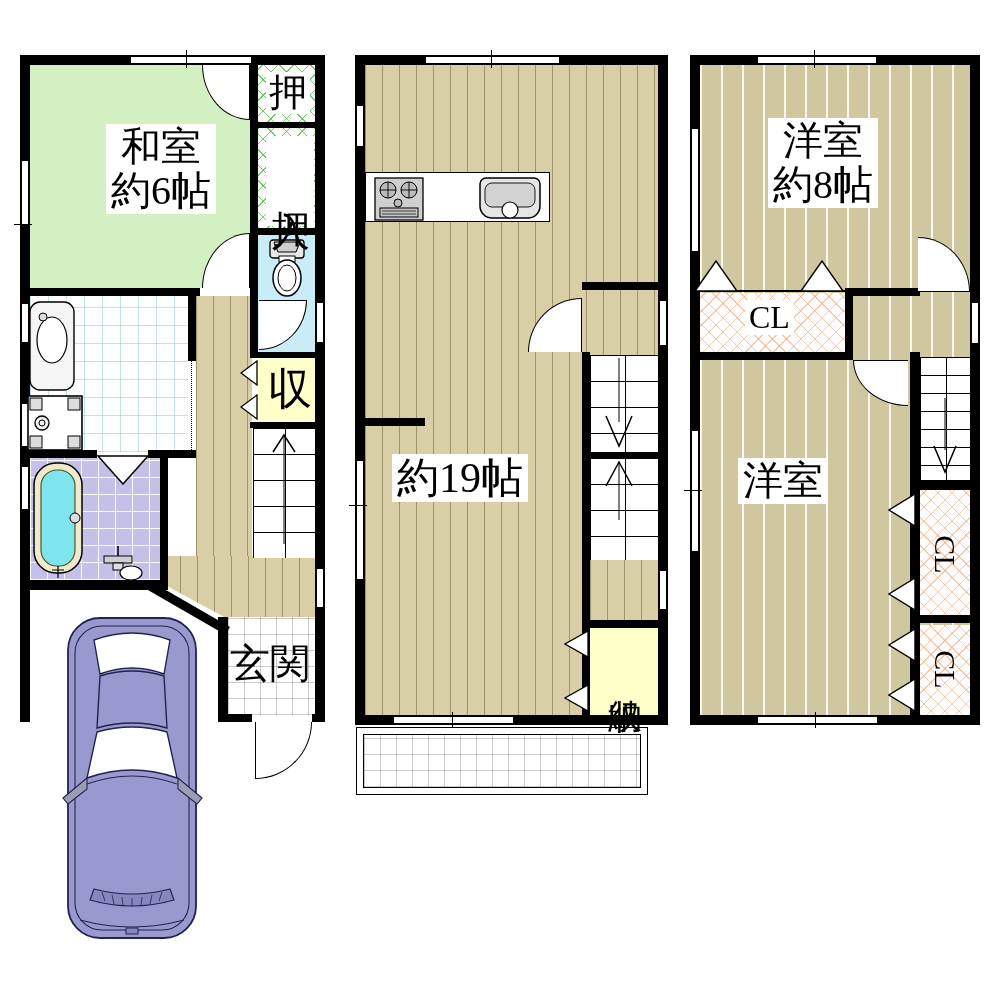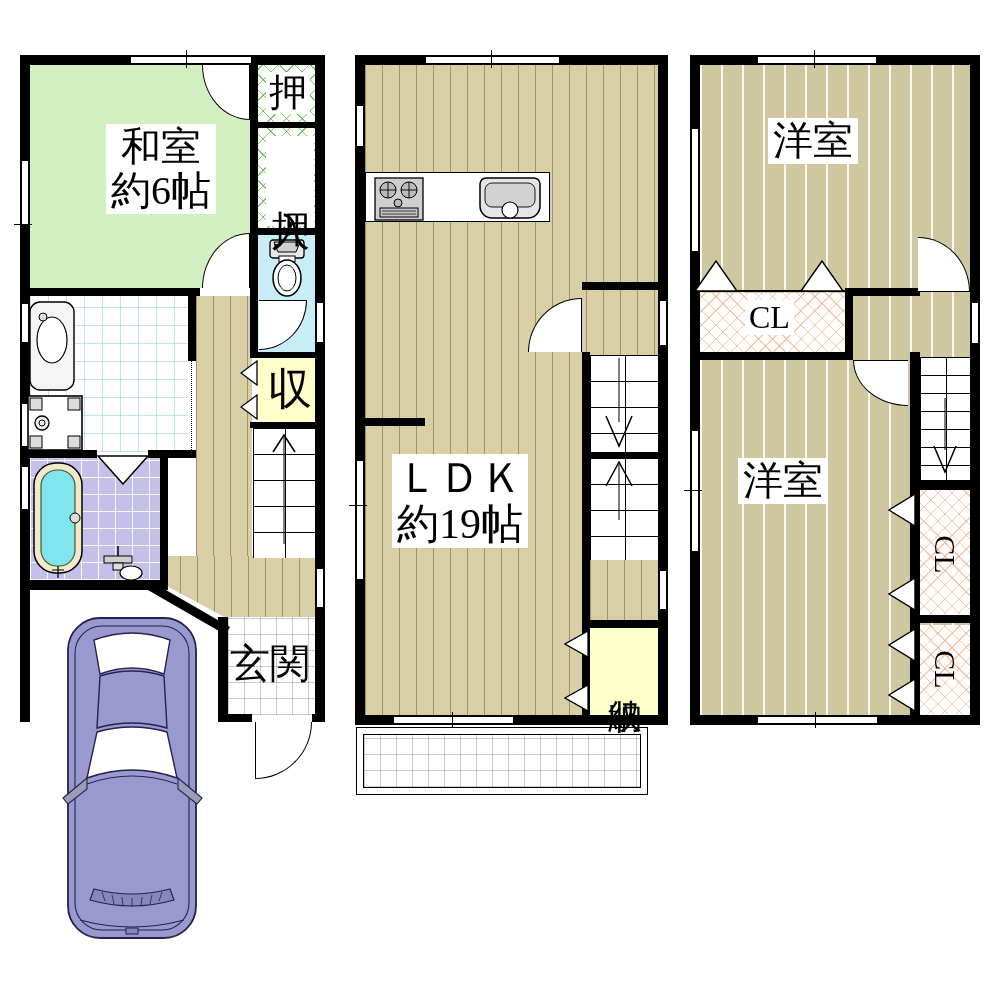--- a/index.html
+++ b/index.html
@@ -235,21 +235,20 @@
   <svg style="left:601px;top:358px" width="36" height="92" viewBox="0 0 36 92">
     <line x1="18" y1="0" x2="18" y2="64" stroke="#000" stroke-width="1"></line>
     <polyline points="5,58 18,88 31,58" fill="none" stroke="#000" stroke-width="1.5"></polyline>
   </svg>
   <svg style="left:601px;top:460px" width="36" height="64" viewBox="0 0 36 64">
     <polyline points="5,26 18,2 31,26" fill="none" stroke="#000" stroke-width="1.5"></polyline>
     <line x1="18" y1="2" x2="18" y2="60" stroke="#000" stroke-width="1"></line>
   </svg>
 
   <div class="label wbg" style="left:392px;top:454px;font-size:42px">
-    <div>ＬＤＫ</div>
     <div>約19帖</div>
   </div>
   <div class="label vtext" style="left:606px;top:634px;font-size:34px;height:78px">収納</div>
 
   <div class="room woodw" style="left:700px;top:65px;width:270px;height:650px"></div>
   <div class="room hatchp" style="left:700px;top:293px;width:145px;height:59px"></div>
   <div class="stairs st18" style="left:920px;top:357px;width:50px;height:123px;border-left:1px solid #000"></div>
   <div class="room hatchp" style="left:920px;top:490px;width:50px;height:127px"></div>
   <div class="room hatchp" style="left:920px;top:625px;width:50px;height:90px"></div>
 
@@ -297,20 +296,21 @@
       <polygon points="27,1 1,17 27,33" fill="#fff" stroke="#000" stroke-width="1.4"></polygon>
     </svg>
 
   <svg style="left:931px;top:398px" width="28" height="78" viewBox="0 0 28 78">
     <line x1="14" y1="0" x2="14" y2="52" stroke="#000" stroke-width="1"></line>
     <polyline points="3,48 14,74 25,48" fill="none" stroke="#000" stroke-width="1.5"></polyline>
   </svg>
 
   <div class="label wbg" style="left:768px;top:118px;font-size:40px">
     <div>洋室</div>
+    <div>約8帖</div>
   </div>
   <div class="label wbg" style="left:745px;top:300px;font-size:32px;padding:0 4px">CL</div>
   <div class="label wbg" style="left:738px;top:458px;font-size:40px">
     <div>洋室</div>
   </div>
   <div class="label" style="left:922px;top:538px;width:46px;font-size:30px;transform:rotate(90deg)">CL</div>
   <div class="label" style="left:922px;top:653px;width:46px;font-size:30px;transform:rotate(90deg)">CL</div>
 
 </div>
 

